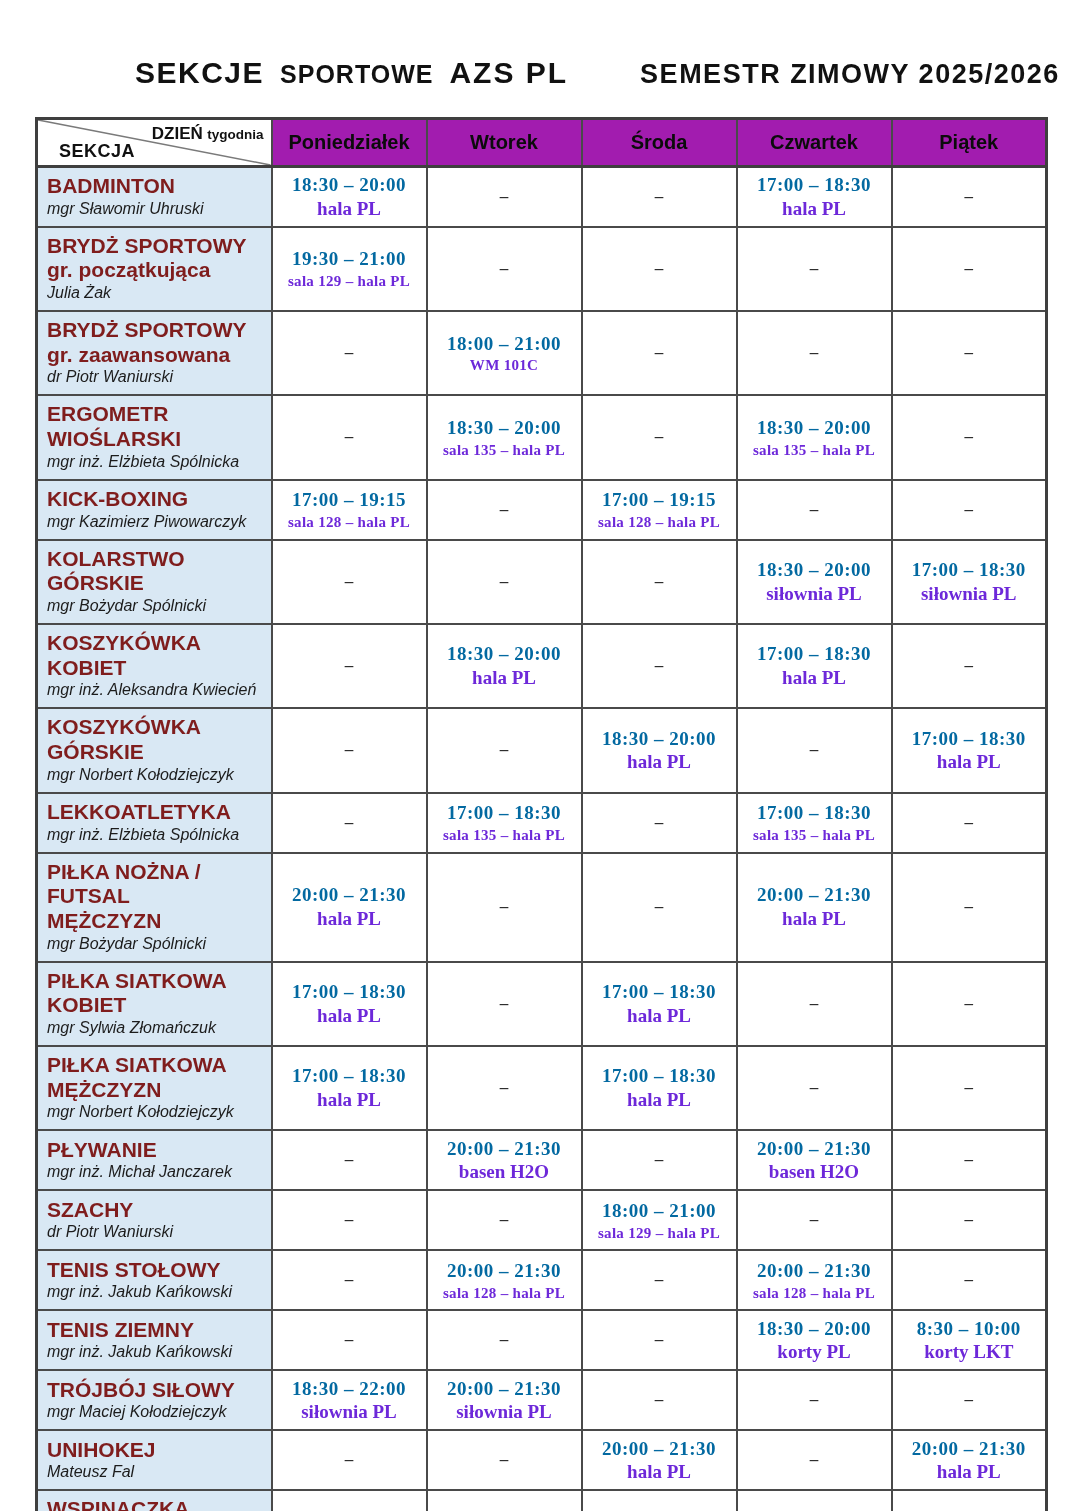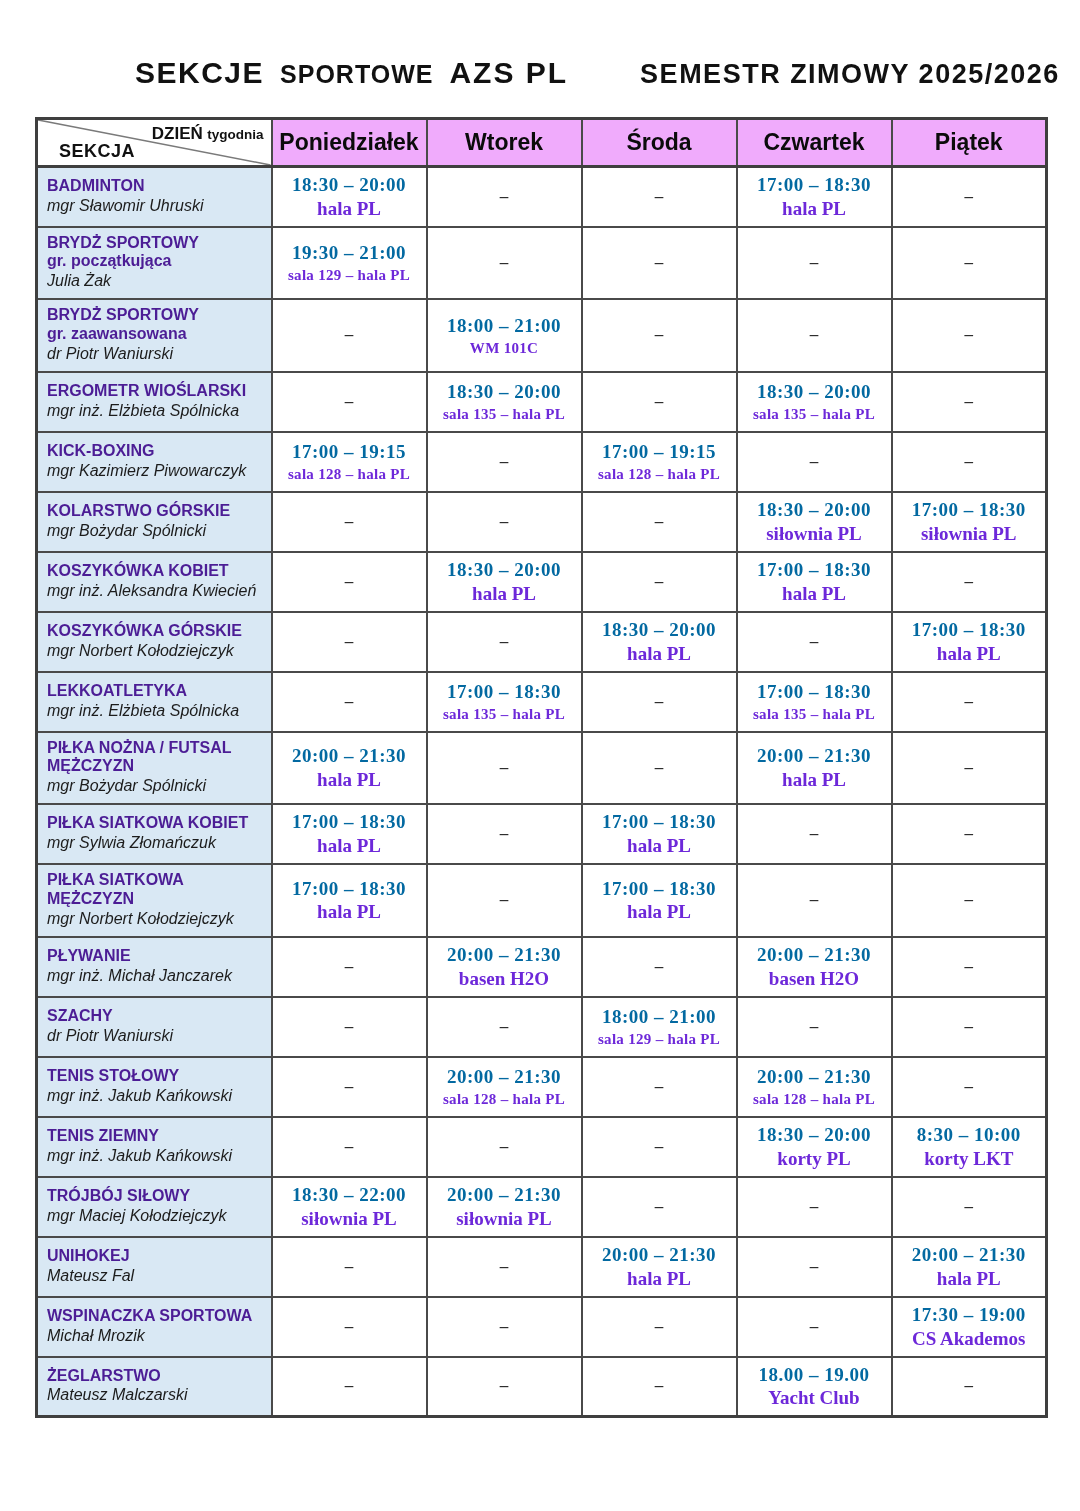--- a/index.html
+++ b/index.html
@@ -26,42 +26,42 @@
     width:1010px;
     margin:27px 0 0 35px;
     border:3px solid #3f3f3f;
   }
   .sched th,.sched td{
     border:2px solid #4a4a4a;
     box-sizing:border-box;
   }
   .sched thead tr{border-bottom:3px solid #3f3f3f;}
   th.day{
-    background:#f0abfc;
+    background:#a21caf;
     height:48px;
-    font-size:23px;font-weight:bold;color:#0b0b0b;
+    font-size:20px;font-weight:bold;color:#0b0b0b;
     text-align:center;vertical-align:middle;
   }
   th.corner{
     background:#ffffff;
     position:relative;
     padding:8px;
   }
   th.corner svg{position:absolute;left:0;top:0;width:100%;height:100%;display:block;}
   .corner-top{position:absolute;top:4px;right:7px;text-align:right;}
   .c-big{font-size:17px;font-weight:bold;}
   .c-small{font-size:13.5px;font-weight:bold;}
   .corner-bottom{position:absolute;bottom:3px;left:21px;font-size:18px;font-weight:bold;letter-spacing:0.5px;}
 
   td.label{
     background:#d9e8f4;
     padding:6px 4px 6px 9px;
     vertical-align:middle;
   }
-  .sec{font-size:16px;font-weight:bold;line-height:1.18;color:#4c1d95;}
+  .sec{font-size:21px;font-weight:bold;line-height:1.18;color:#7f1d1d;}
   .ins{font-size:16px;font-style:italic;line-height:1.3;color:#1c1c1c;}
 
   td.slot{
     background:#ffffff;
     text-align:center;vertical-align:middle;
     height:60px;
     font-family:"Liberation Serif",serif;
   }
   .time{font-size:19px;font-weight:bold;line-height:1.3;color:#0369a1;letter-spacing:0.5px;}
   .place{font-size:19px;font-weight:bold;line-height:1.2;color:#6d28d9;}

